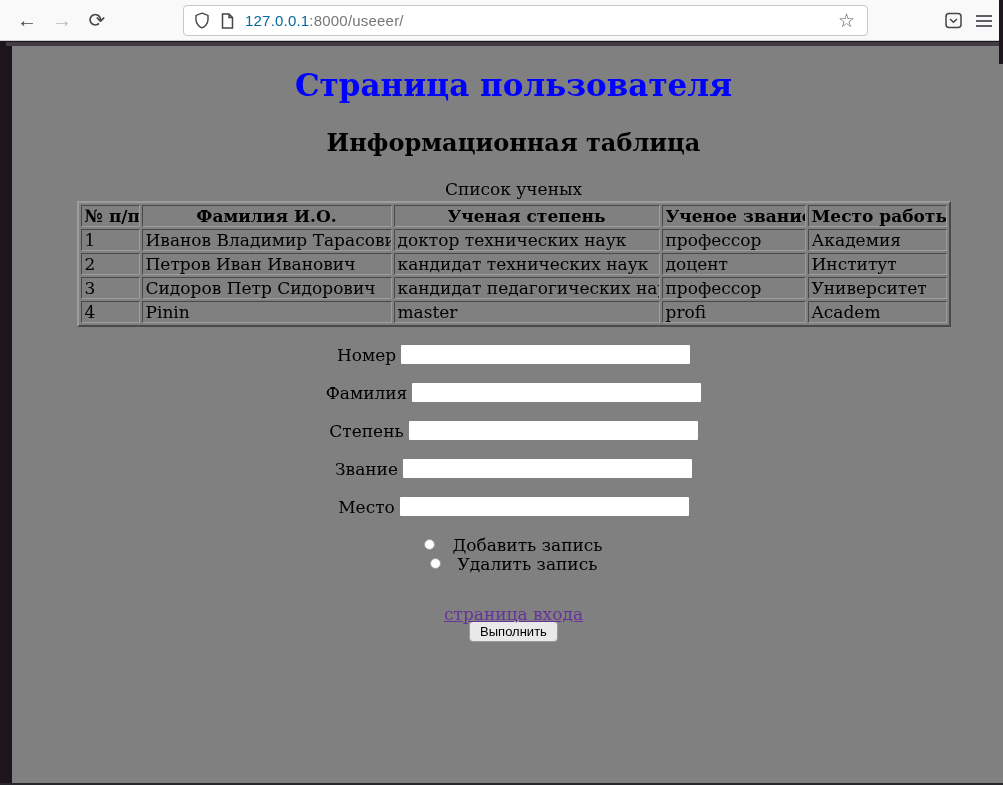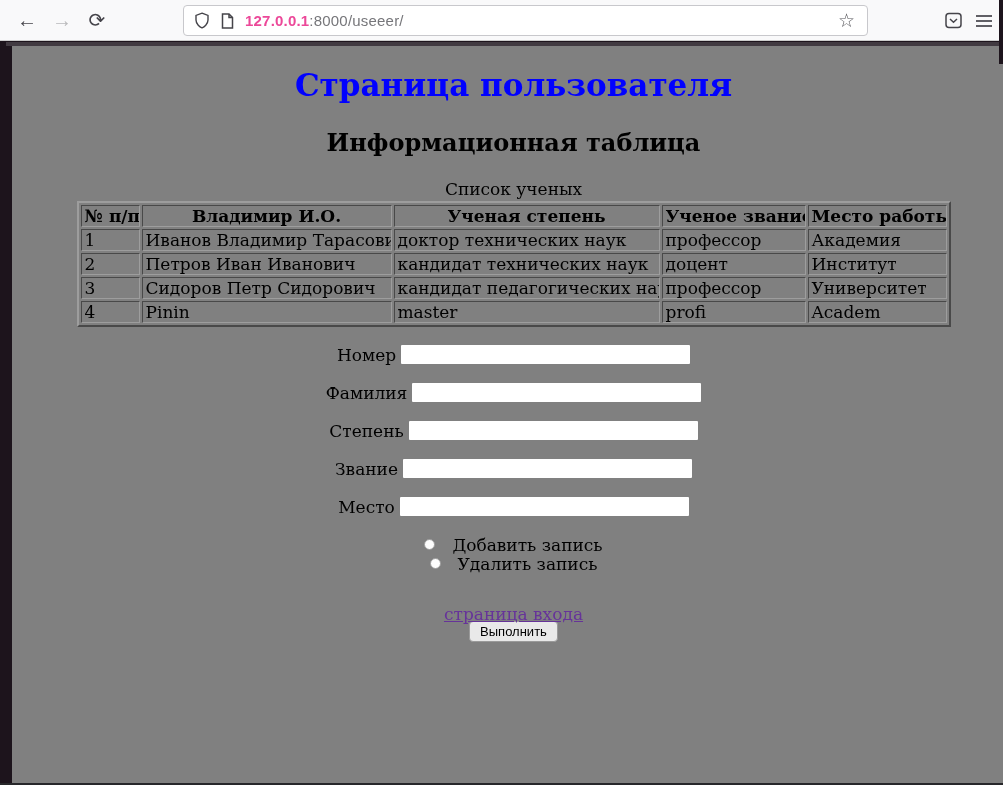--- a/index.html
+++ b/index.html
@@ -21,21 +21,21 @@
   }
   .nav-btn.disabled { color:#b9b9bb; }
   .nav-btn:first-child { margin-left:12px; }
   .urlbar {
     position:absolute; left:183px; top:5px; width:685px; height:31px;
     background:#ffffff; border:1px solid #c8c8cc; border-radius:4px;
     display:flex; align-items:center; padding:0 10px;
   }
   .urlbar .icn { display:flex; align-items:center; margin-right:11px; }
   .url-text { font-size:15px; letter-spacing:.2px; white-space:nowrap; }
-  .url-host { color:#ec4899; font-weight:700; }
+  .url-host { color:#0369a1; font-weight:400; }
   .url-rest { color:#76767a; }
   .url-spacer { flex:1; }
   .star { font-size:19px; color:#55555a; margin-right:2px; }
   .chrome-right { position:absolute; right:10px; top:0; height:41px; display:flex; align-items:center; gap:12px; }
 
   .chrome-strip { position:absolute; top:42px; left:0; width:1003px; height:4px; background:#413a41; z-index:3; }
 
   
   .frame-left  { position:absolute; left:0; top:41px; width:6px; height:719px; background:#1d141c; z-index:4; }
   .frame-right { position:absolute; right:0; top:0; width:4px; height:64px; background:#1d141c; z-index:4; }
@@ -147,21 +147,21 @@
       <colgroup>
           <col class="c0">
           <col class="c1">
           <col class="c2">
           <col class="c3">
           <col class="c4">
         </colgroup>
       <thead>
           <tr>
             <th>№ п/п</th>
-            <th>Владимир И.О.</th>
+            <th>Фамилия И.О.</th>
             <th>Ученая степень</th>
             <th>Ученое звание</th>
             <th>Место работы</th>
           </tr>
         </thead>
       <tbody>
           <tr>
             <td>1</td>
             <td>Иванов Владимир Тарасович</td>
             <td>доктор технических наук</td>

